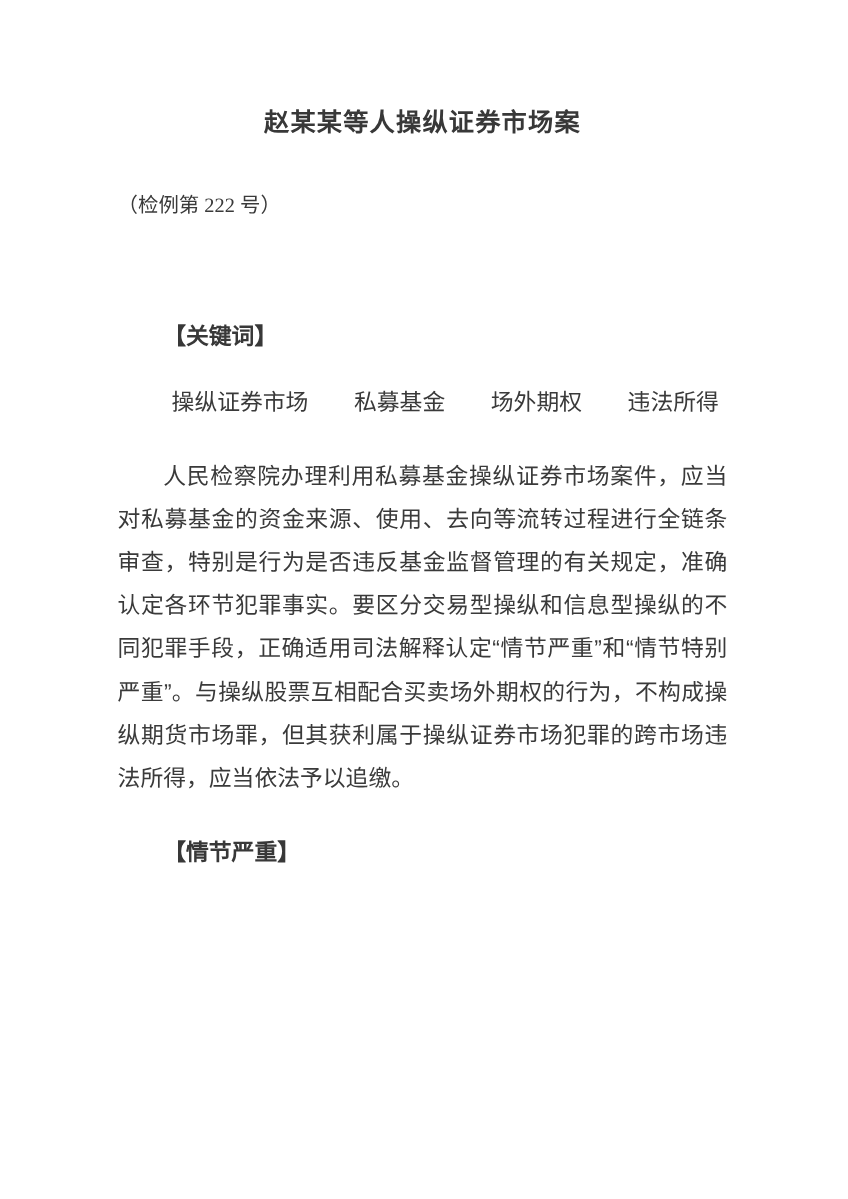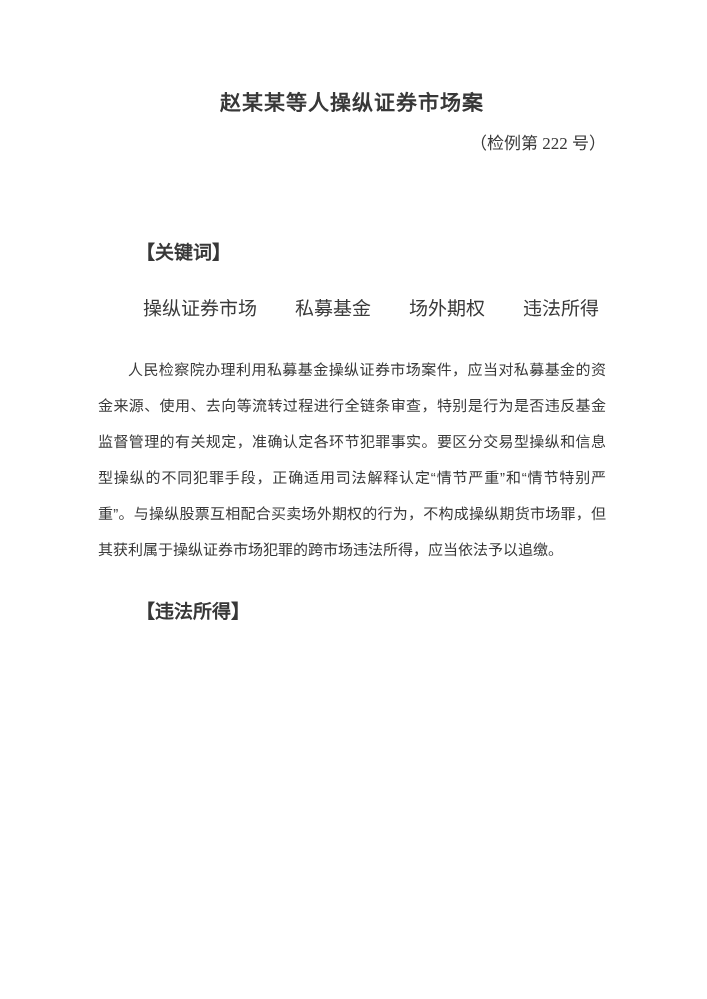--- a/index.html
+++ b/index.html
@@ -24,24 +24,24 @@
   .doc-title {
     margin: 0;
     font-size: 21px;
     line-height: 26px;
     font-weight: bold;
     text-align: center;
     color: #383838;
     letter-spacing: 1px;
   }
   .doc-subtitle {
-    margin: 16px 0 0 0;
+    margin: 44px 0 0 0;
     font-size: 17px;
     line-height: 24px;
-    text-align: right;
+    text-align: left;
     font-family: "Liberation Serif", serif;
     color: #3a3a3a;
   }
   .sec-heading {
     margin: 29px 0 0 0;
     font-size: 19px;
     line-height: 26px;
     font-weight: bold;
     text-indent: 2em;
     color: #383838;
@@ -56,21 +56,21 @@
   .keywords {
     margin: 29px 0 0 0;
     font-size: 19px;
     line-height: 26px;
     text-indent: 2em;
     white-space: pre-wrap;
     text-align: center;
   }
   .body-para {
     margin: 30px 0 0 0;
-    font-size: 15px;
+    font-size: 19px;
     line-height: 36px;
     text-align: justify;
     text-indent: 2em;
     word-break: break-all;
   }
   .body-para.facts-para {
     margin-top: 21px;
   }
 </style>
 </head>
@@ -82,16 +82,16 @@
 
   <div class="doc-subtitle">（检例第 222 号）</div>
 
   <div class="sec-heading first">【关键词】</div>
 
   <div class="keywords">操纵证券市场　　私募基金　　场外期权　　违法所得</div>
 
 
   <p class="body-para">人民检察院办理利用私募基金操纵证券市场案件，应当对私募基金的资金来源、使用、去向等流转过程进行全链条审查，特别是行为是否违反基金监督管理的有关规定，准确认定各环节犯罪事实。要区分交易型操纵和信息型操纵的不同犯罪手段，正确适用司法解释认定“情节严重”和“情节特别严重”。与操纵股票互相配合买卖场外期权的行为，不构成操纵期货市场罪，但其获利属于操纵证券市场犯罪的跨市场违法所得，应当依法予以追缴。</p>
 
-  <div class="sec-heading facts">【违法所得】</div>
+  <div class="sec-heading facts">【情节严重】</div>
 
 
 </div>
 
 </body></html>

